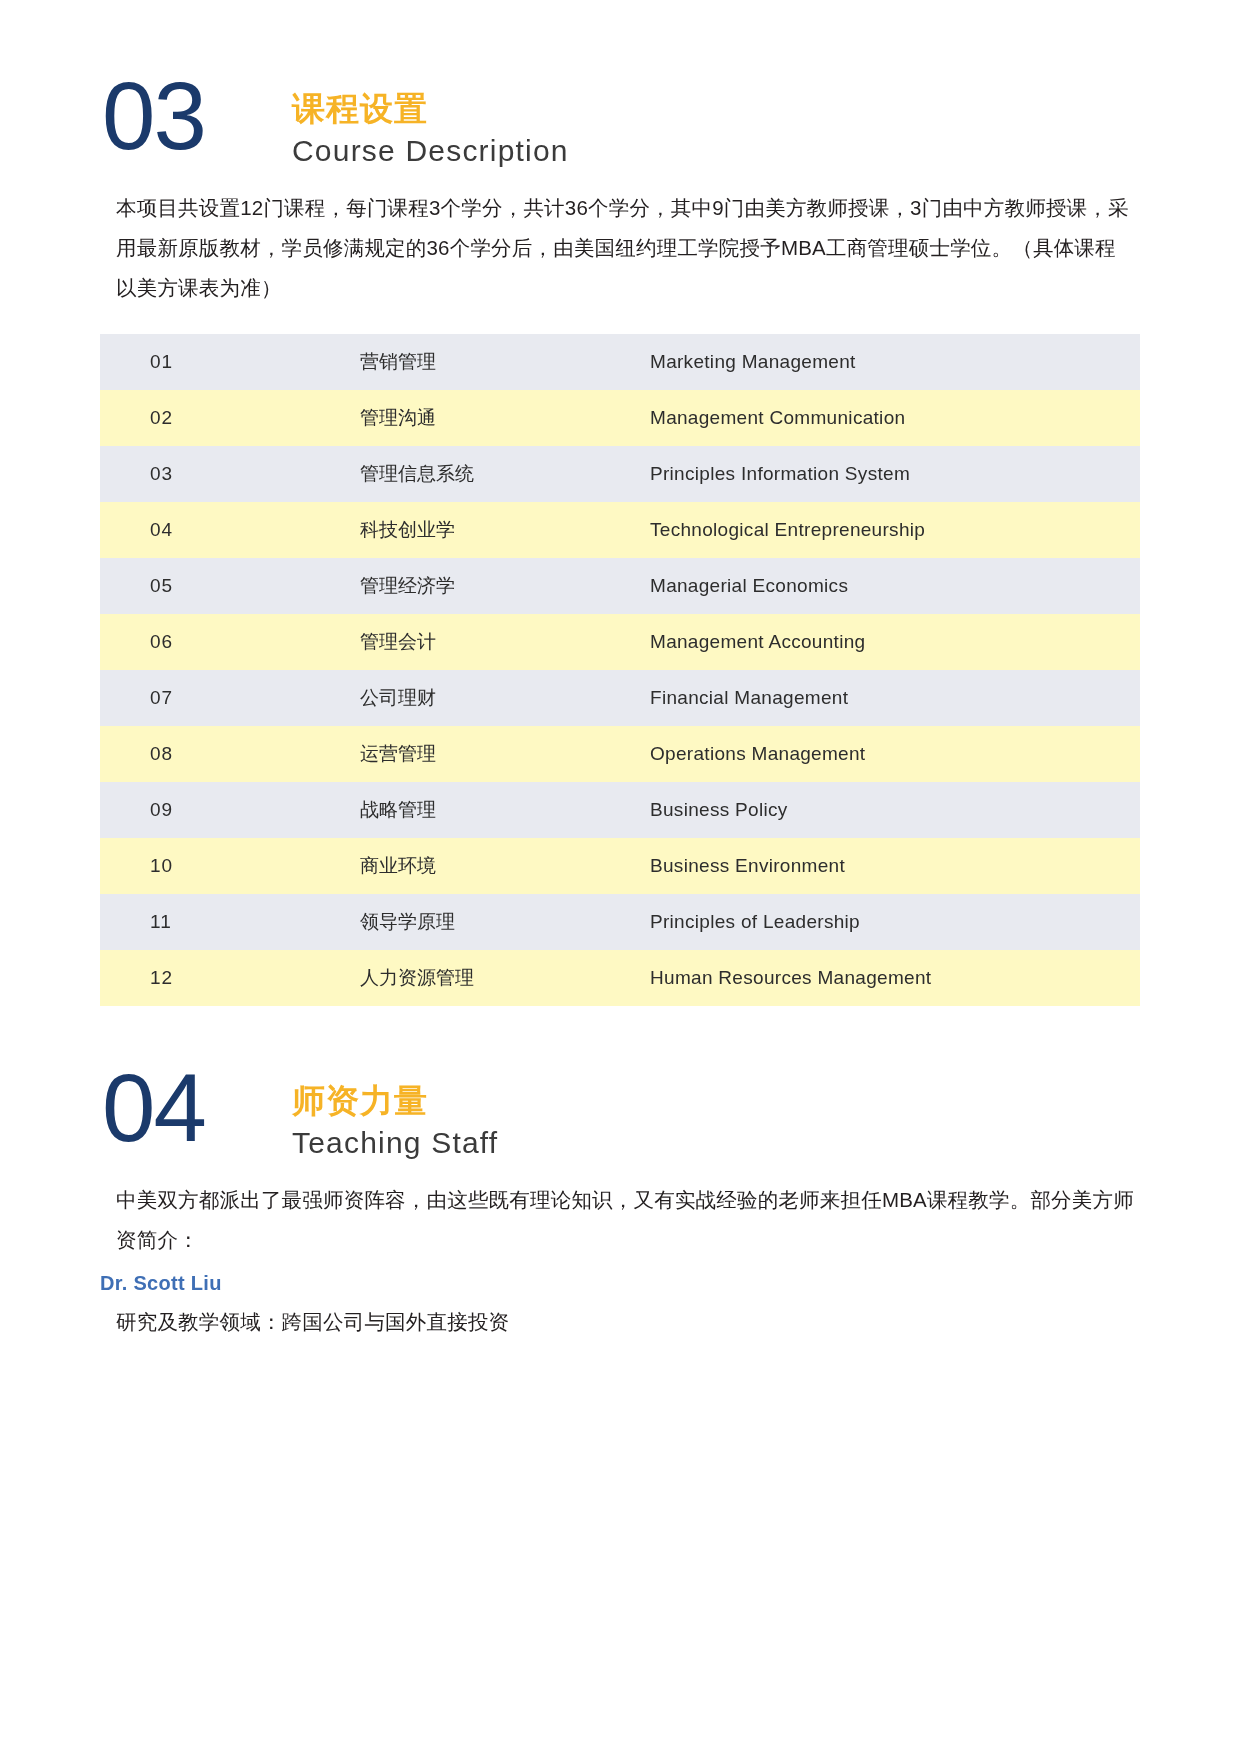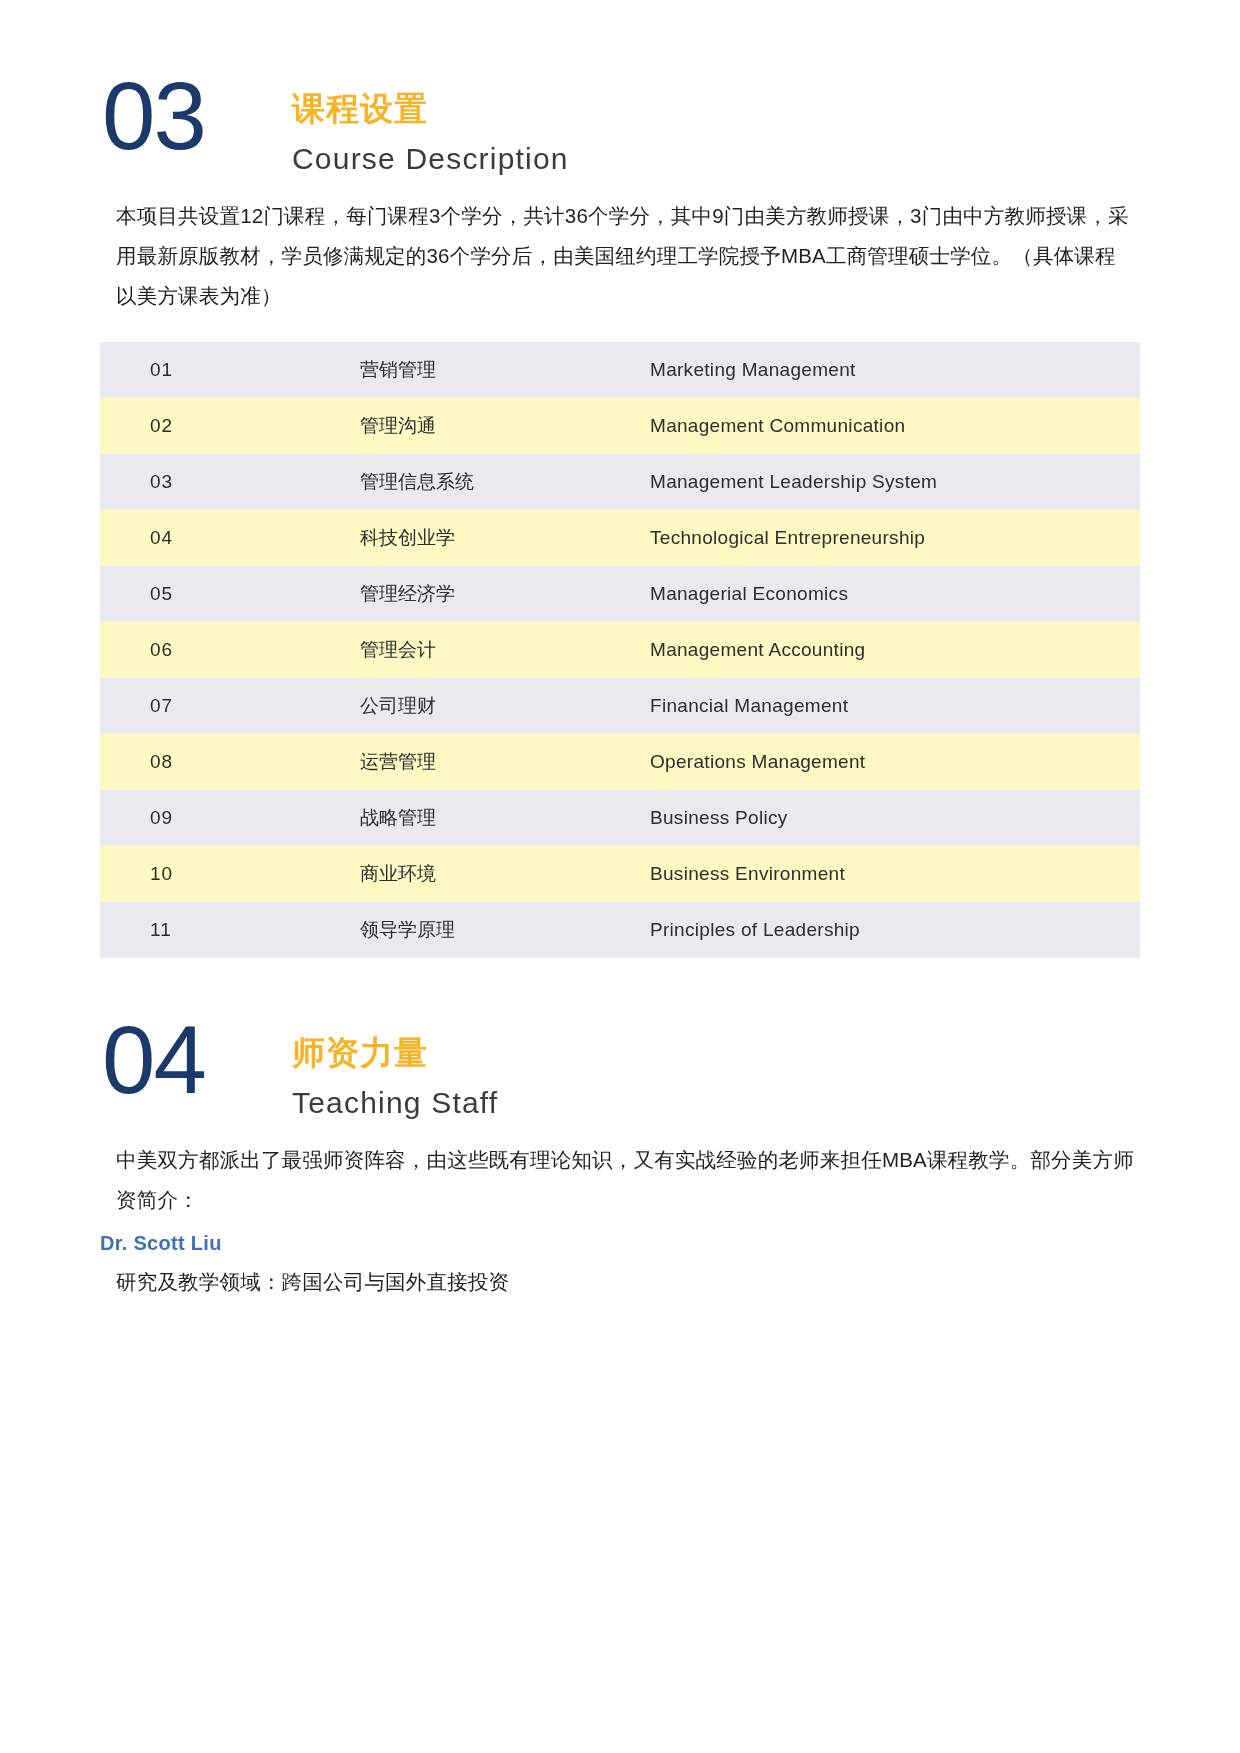--- a/index.html
+++ b/index.html
@@ -48,21 +48,21 @@
     color: #f6b326;
     letter-spacing: 1px;
     line-height: 1.25;
   }
   .section-title-en {
     font-size: 30px;
     font-weight: 400;
     color: #3b3b3b;
     letter-spacing: 1.2px;
     line-height: 1.3;
-    margin-top: 10px;
+    margin-top: 2px;
   }
 
   
   .body-text {
     font-size: 20.5px;
     line-height: 1.95;
     color: #231f20;
     letter-spacing: 0.2px;
     margin: 0 0 4px 16px;
   }
@@ -126,21 +126,21 @@
         <td class="col-en">Marketing Management</td>
       </tr>
       <tr class="even">
         <td class="col-no">02</td>
         <td class="col-cn">管理沟通</td>
         <td class="col-en">Management Communication</td>
       </tr>
       <tr class="odd">
         <td class="col-no">03</td>
         <td class="col-cn">管理信息系统</td>
-        <td class="col-en">Management Leadership System</td>
+        <td class="col-en">Principles Information System</td>
       </tr>
       <tr class="even">
         <td class="col-no">04</td>
         <td class="col-cn">科技创业学</td>
         <td class="col-en">Technological Entrepreneurship</td>
       </tr>
       <tr class="odd">
         <td class="col-no">05</td>
         <td class="col-cn">管理经济学</td>
         <td class="col-en">Managerial Economics</td>
@@ -167,20 +167,25 @@
       </tr>
       <tr class="even">
         <td class="col-no">10</td>
         <td class="col-cn">商业环境</td>
         <td class="col-en">Business Environment</td>
       </tr>
       <tr class="odd">
         <td class="col-no">11</td>
         <td class="col-cn">领导学原理</td>
         <td class="col-en">Principles of Leadership</td>
+      </tr>
+      <tr class="even">
+        <td class="col-no">12</td>
+        <td class="col-cn">人力资源管理</td>
+        <td class="col-en">Human Resources Management</td>
       </tr>
     </tbody>
   </table>
 
   <div class="staff-block">
     <div class="section-head">
       <div class="section-number">04</div>
       <div class="section-titles">
         <div class="section-title-cn">师资力量</div>
         <div class="section-title-en">Teaching Staff</div>

